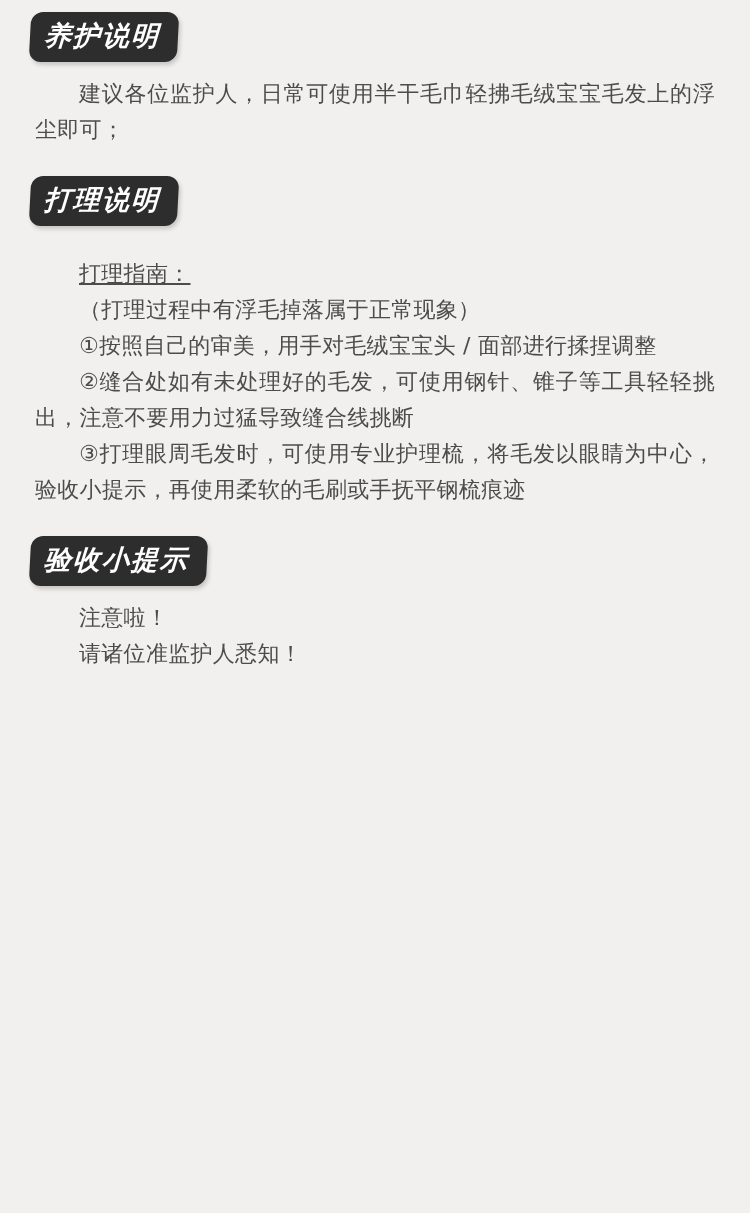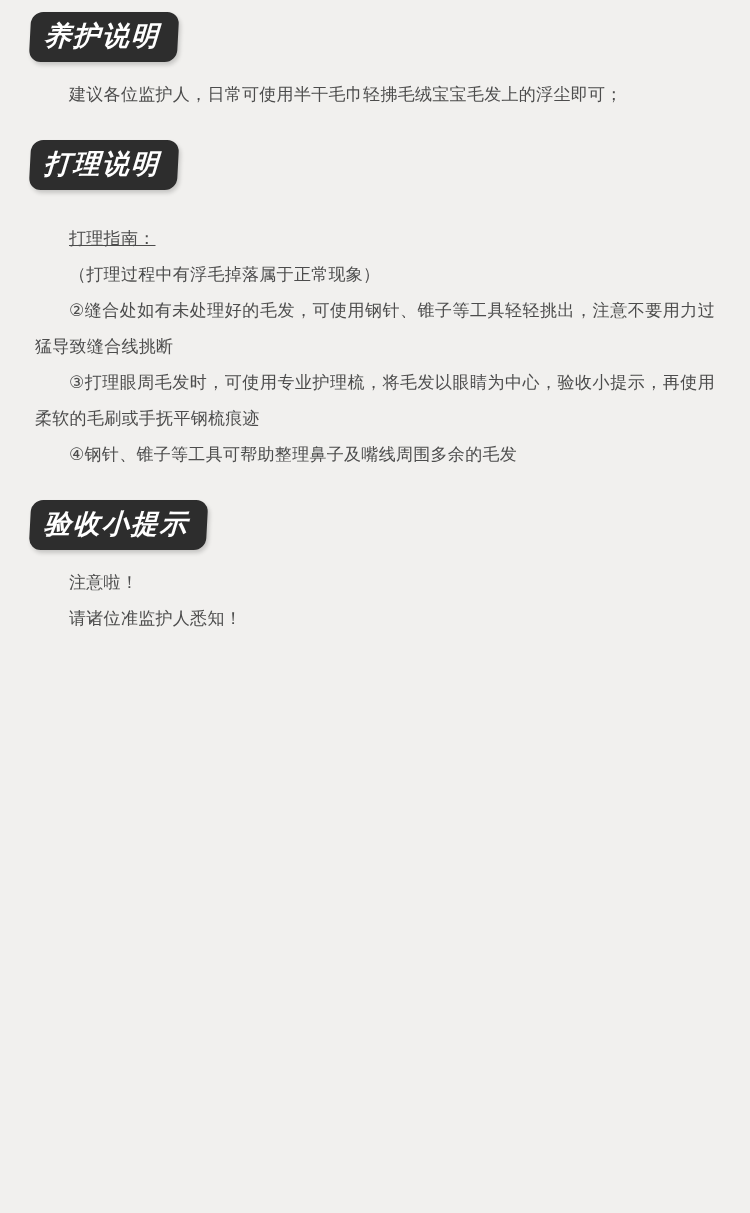--- a/index.html
+++ b/index.html
@@ -32,21 +32,21 @@
     font-weight: bold;
     font-style: italic;
     letter-spacing: 2px;
     padding: 6px 18px 8px 14px;
     border-radius: 12px;
     transform: skewX(-3deg);
     box-shadow: 2px 3px 4px rgba(0,0,0,0.18);
   }
   .text-block {
     margin: 14px 35px 0 35px;
-    font-size: 17px;
+    font-size: 22px;
     line-height: 36px;
     letter-spacing: 0.3px;
     text-align: justify;
   }
   .text-block p { text-indent: 2em; }
   .section { margin-top: 28px; }
   .section:first-child { margin-top: 0; }
   .gap-before { margin-top: 30px; text-decoration: underline; }
   sup {
     font-size: 0.55em;
@@ -73,23 +73,23 @@
     </div>
   </div>
 
   <div class="section">
     <div class="badge">
       <span>打理说明</span>
     </div>
     <div class="text-block">
       <p class="gap-before">打理指南：</p>
       <p>（打理过程中有浮毛掉落属于正常现象）</p>
+      <p>①按照自己的审美，用手对毛绒宝宝头 / 面部进行揉捏调整</p>
       <p>②缝合处如有未处理好的毛发，可使用钢针、锥子等工具轻轻挑出，注意不要用力过猛导致缝合线挑断</p>
       <p>③打理眼周毛发时，可使用专业护理梳，将毛发以眼睛为中心，验收小提示，再使用柔软的毛刷或手抚平钢梳痕迹</p>
-      <p>④钢针、锥子等工具可帮助整理鼻子及嘴线周围多余的毛发</p>
     </div>
   </div>
 
   <div class="section">
     <div class="badge">
       <span>验收小提示</span>
     </div>
     <div class="text-block">
       <p>注意啦！</p>
       <p>请诸位准监护人悉知！</p>

